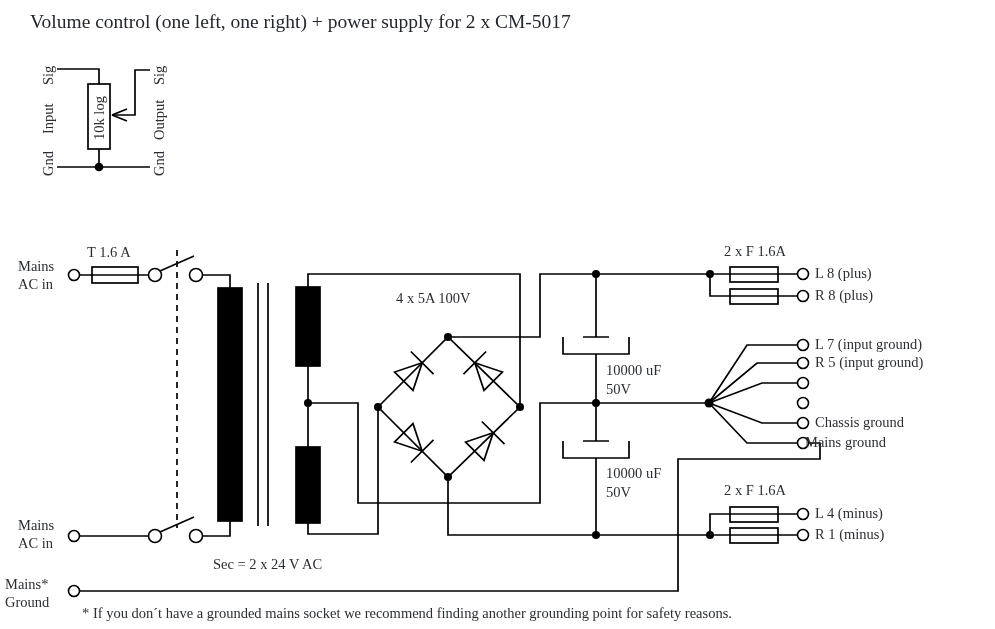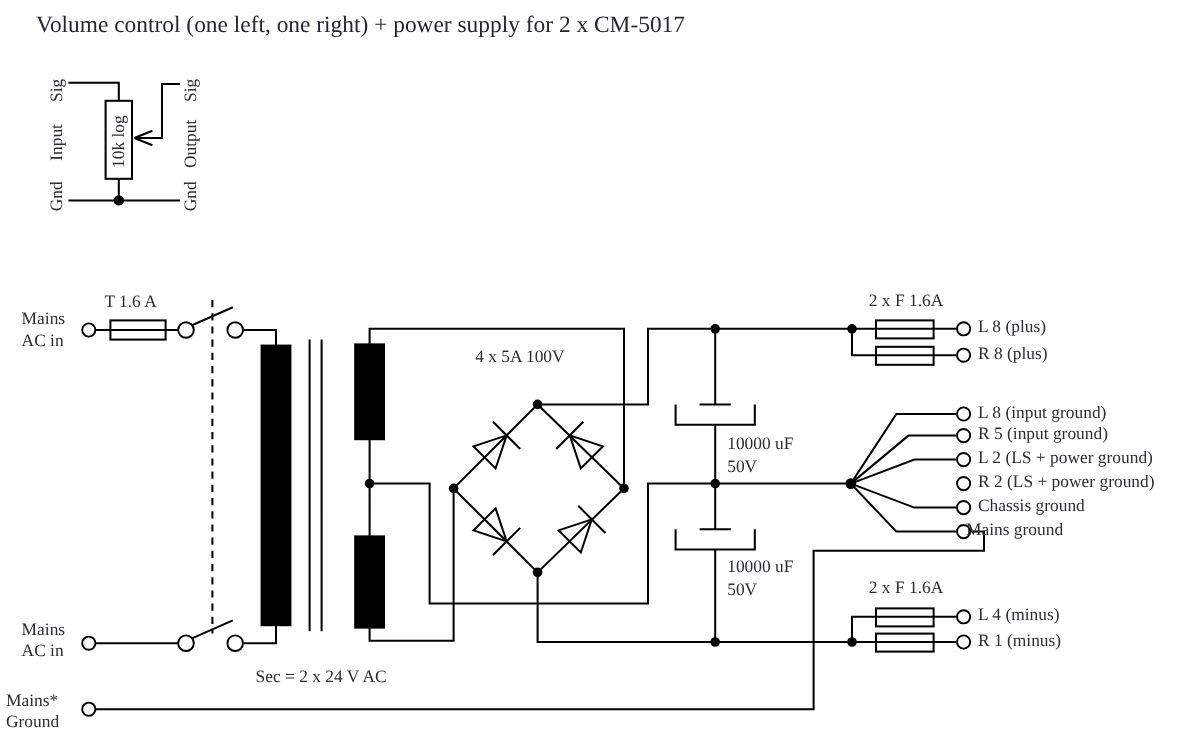--- a/index.html
+++ b/index.html
@@ -167,23 +167,22 @@
 
   <div class="lbl" style="left:18px;top:258px">Mains</div>
   <div class="lbl" style="left:18px;top:276px">AC in</div>
   <div class="lbl" style="left:18px;top:517px">Mains</div>
   <div class="lbl" style="left:18px;top:535px">AC in</div>
   <div class="lbl" style="left:5px;top:576px">Mains*</div>
   <div class="lbl" style="left:5px;top:594px">Ground</div>
 
   <div class="lbl" style="left:815px;top:265px">L 8 (plus)</div>
   <div class="lbl" style="left:815px;top:287px">R 8 (plus)</div>
-  <div class="lbl" style="left:815px;top:336px">L 8 (input ground)</div>
+  <div class="lbl" style="left:815px;top:336px">L 7 (input ground)</div>
   <div class="lbl" style="left:815px;top:354px">R 5 (input ground)</div>
-  <div class="lbl" style="left:815px;top:374px">L 2 (LS + power ground)</div>
-  <div class="lbl" style="left:815px;top:394px">R 2 (LS + power ground)</div>
   <div class="lbl" style="left:815px;top:414px">Chassis ground</div>
   <div class="lbl" style="left:805px;top:434px">Mains ground</div>
   <div class="lbl" style="left:815px;top:505px">L 4 (minus)</div>
   <div class="lbl" style="left:815px;top:526px">R 1 (minus)</div>
 
+  <div class="lbl" style="left:82px;top:605px">* If you don´t have a grounded mains socket we recommend finding another grounding point for safety reasons.</div>
 
 </div>
 
 </body></html>

